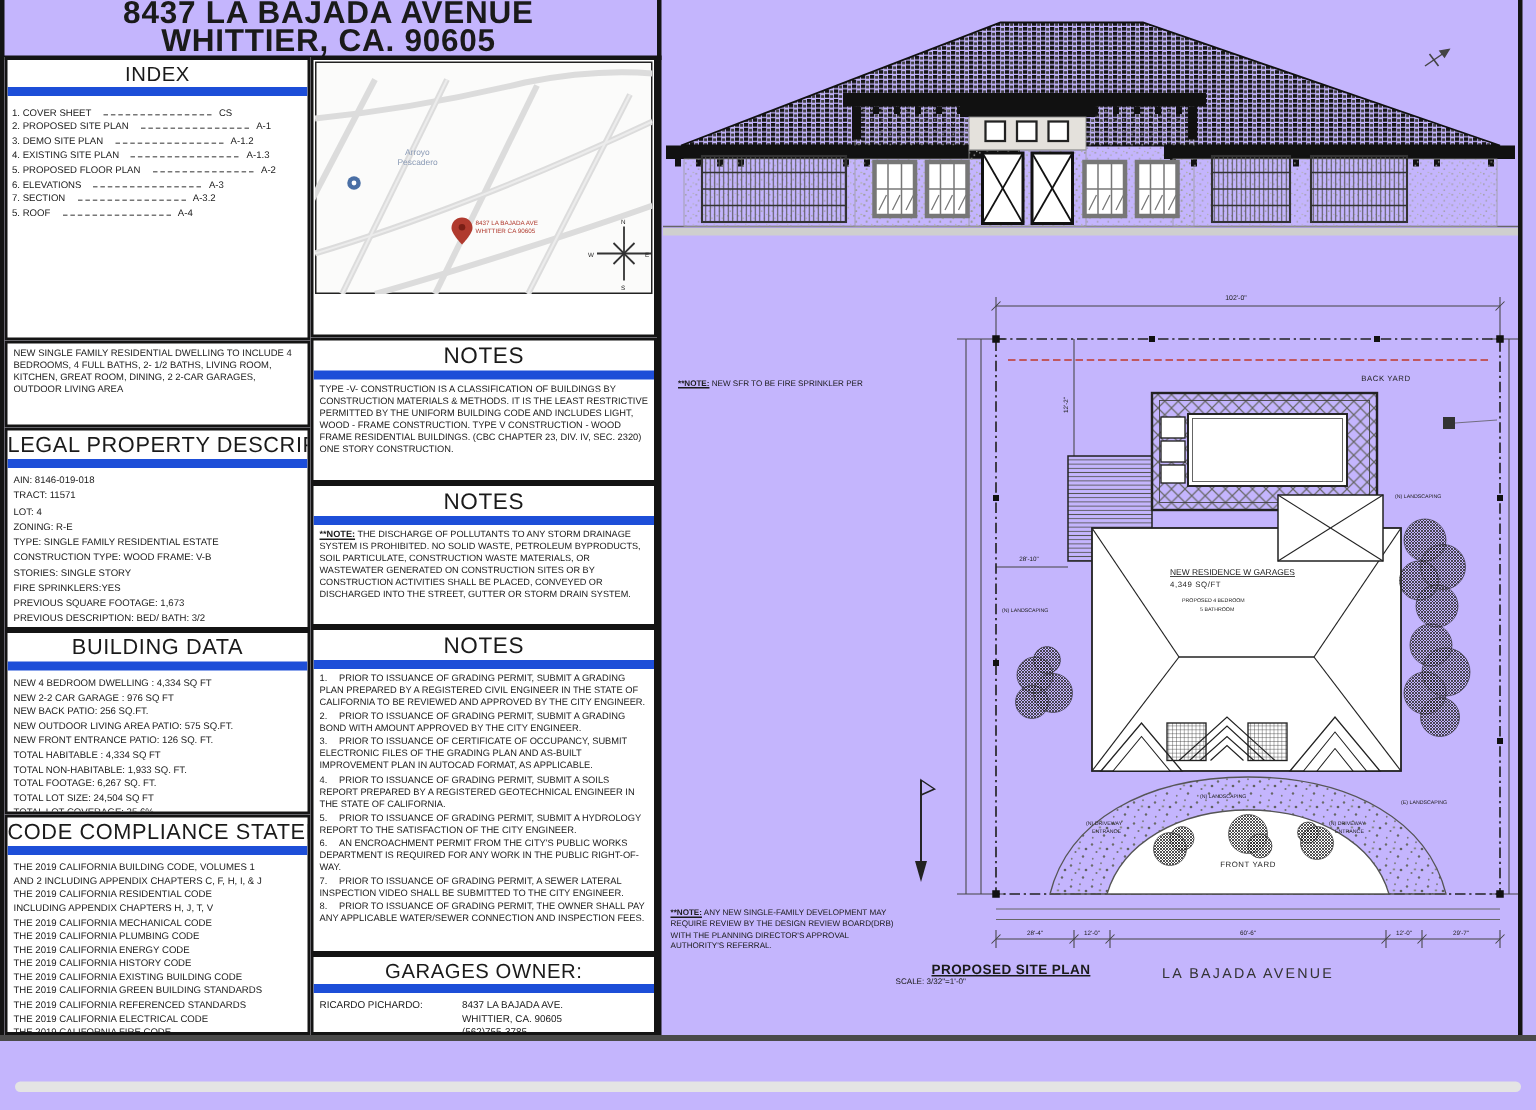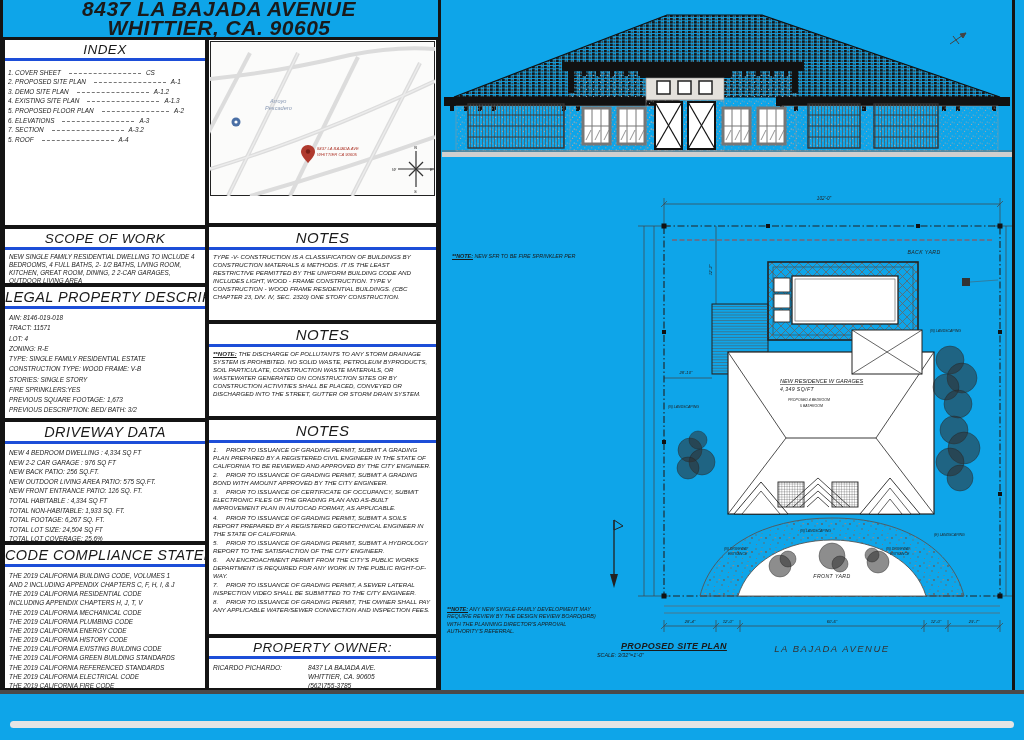--- a/index.html
+++ b/index.html
@@ -1,21 +1,21 @@
 <!DOCTYPE html>
 <html><head>
 <meta charset="utf-8">
 <style>
   html,body{margin:0;padding:0;background:#fff;}
-  .screen{position:relative;width:1024px;height:740px;background:#0ea5e9;
-    font-family:"Liberation Sans",sans-serif;color:#1a1a1a;overflow:hidden;font-style:italic;}
+  .screen{position:relative;width:1024px;height:740px;background:#c4b5fd;
+    font-family:"Liberation Sans",sans-serif;color:#1a1a1a;overflow:hidden;}
   .abs{position:absolute;}
   .bar{position:absolute;background:#141414;}
   .box{position:absolute;border:2px solid #141414;background:#fff;box-sizing:border-box;overflow:hidden;}
-  .sec-h{border-bottom:3px solid #1d4ed8;text-align:center;font-size:13.5px;letter-spacing:.4px;padding:2px 0 1px;white-space:nowrap;}
+  .sec-h{border-bottom:6px solid #1d4ed8;text-align:center;font-size:13.5px;letter-spacing:.4px;padding:2px 0 1px;white-space:nowrap;}
   .sec-h.big{font-size:14.5px;}
   .body-txt{font-size:6.3px;line-height:1.25;padding:3px 4px;text-align:left;}
   .lines{padding:4px 4px 0 4px;font-size:6.4px;}
   .lines div{white-space:nowrap;}
   .title{position:absolute;left:0;width:438px;text-align:center;font-size:21px;font-weight:bold;letter-spacing:.5px;}
   .idx-row{display:flex;align-items:flex-end;font-size:6.4px;height:9.6px;}
   .idx-name{white-space:nowrap;}
   .idx-lead{flex:1;border-bottom:1px dashed #777;margin:0 5px 2px 8px;max-width:72px;}
   .idx-code{width:26px;text-align:left;white-space:nowrap;}
   .note-item{font-size:6.2px;line-height:1.3;margin-bottom:1px;}
@@ -89,42 +89,41 @@
         </div>
       <div class="idx-row">
           <span class="idx-name">5. ROOF</span>
           <span class="idx-lead"></span>
           <span class="idx-code">A-4</span>
         </div>
     </div>
   </div>
 
   <div class="box" style="left:3px;top:227px;width:204px;height:58px;">
-    <div class="sec-h">SCOPE OF WORK</div>
     <div class="body-txt">NEW SINGLE FAMILY RESIDENTIAL DWELLING TO INCLUDE 4 BEDROOMS, 4 FULL BATHS, 2- 1/2 BATHS, LIVING ROOM, KITCHEN, GREAT ROOM, DINING, 2 2-CAR GARAGES, OUTDOOR LIVING AREA</div>
   </div>
 
   <div class="box" style="left:3px;top:285px;width:204px;height:135px;">
     <div class="sec-h big">LEGAL PROPERTY DESCRIPTION</div>
     <div class="lines" style="line-height:1.6;">
       <div>AIN: 8146-019-018</div>
       <div>TRACT: 11571</div>
       <div>LOT: 4</div>
       <div>ZONING: R-E</div>
       <div>TYPE: SINGLE FAMILY RESIDENTIAL ESTATE</div>
       <div>CONSTRUCTION TYPE: WOOD FRAME: V-B</div>
       <div>STORIES: SINGLE STORY</div>
       <div>FIRE SPRINKLERS:YES</div>
       <div>PREVIOUS SQUARE FOOTAGE: 1,673</div>
       <div>PREVIOUS DESCRIPTION: BED/ BATH: 3/2</div>
     </div>
   </div>
 
   <div class="box" style="left:3px;top:420px;width:204px;height:123px;">
-    <div class="sec-h big">DRIVEWAY DATA</div>
+    <div class="sec-h big">BUILDING DATA</div>
     <div class="lines" style="line-height:1.5;">
       <div>NEW 4 BEDROOM DWELLING : 4,334 SQ FT</div>
       <div>NEW 2-2 CAR GARAGE : 976 SQ FT</div>
       <div>NEW BACK PATIO: 256 SQ.FT.</div>
       <div>NEW OUTDOOR LIVING AREA PATIO: 575  SQ.FT.</div>
       <div>NEW FRONT ENTRANCE PATIO: 126 SQ. FT.</div>
       <div>TOTAL HABITABLE : 4,334 SQ FT</div>
       <div>TOTAL NON-HABITABLE: 1,933 SQ. FT.</div>
       <div>TOTAL FOOTAGE: 6,267 SQ. FT.</div>
       <div>TOTAL LOT SIZE: 24,504 SQ FT</div>
@@ -211,21 +210,21 @@
       <div class="note-item"><span class="nnum">3.</span><span>PRIOR TO ISSUANCE OF CERTIFICATE OF OCCUPANCY, SUBMIT ELECTRONIC FILES OF THE GRADING PLAN AND AS-BUILT IMPROVEMENT PLAN IN AUTOCAD FORMAT, AS APPLICABLE.</span></div>
       <div class="note-item"><span class="nnum">4.</span><span>PRIOR TO ISSUANCE OF GRADING PERMIT, SUBMIT A SOILS REPORT PREPARED BY A REGISTERED GEOTECHNICAL ENGINEER IN THE STATE OF CALIFORNIA.</span></div>
       <div class="note-item"><span class="nnum">5.</span><span>PRIOR TO ISSUANCE OF GRADING PERMIT, SUBMIT A HYDROLOGY REPORT TO THE SATISFACTION OF THE CITY ENGINEER.</span></div>
       <div class="note-item"><span class="nnum">6.</span><span>AN ENCROACHMENT PERMIT FROM THE CITY'S PUBLIC WORKS DEPARTMENT IS REQUIRED FOR ANY WORK IN THE PUBLIC RIGHT-OF-WAY.</span></div>
       <div class="note-item"><span class="nnum">7.</span><span>PRIOR TO ISSUANCE OF GRADING PERMIT, A SEWER LATERAL INSPECTION VIDEO SHALL BE SUBMITTED TO THE CITY ENGINEER.</span></div>
       <div class="note-item"><span class="nnum">8.</span><span>PRIOR TO ISSUANCE OF GRADING PERMIT, THE OWNER SHALL PAY ANY APPLICABLE WATER/SEWER CONNECTION AND INSPECTION FEES.</span></div>
     </div>
   </div>
 
   <div class="box" style="left:207px;top:636px;width:231px;height:54px;">
-    <div class="sec-h">PROPERTY OWNER:</div>
+    <div class="sec-h">GARAGES OWNER:</div>
     <div class="owner-row">
       <div style="width:95px;">RICARDO PICHARDO:</div>
       <div>
         <div>8437 LA BAJADA AVE.</div>
         <div>WHITTIER, CA. 90605</div>
         <div>(562)755-3785</div>
       </div>
     </div>
   </div>
 

